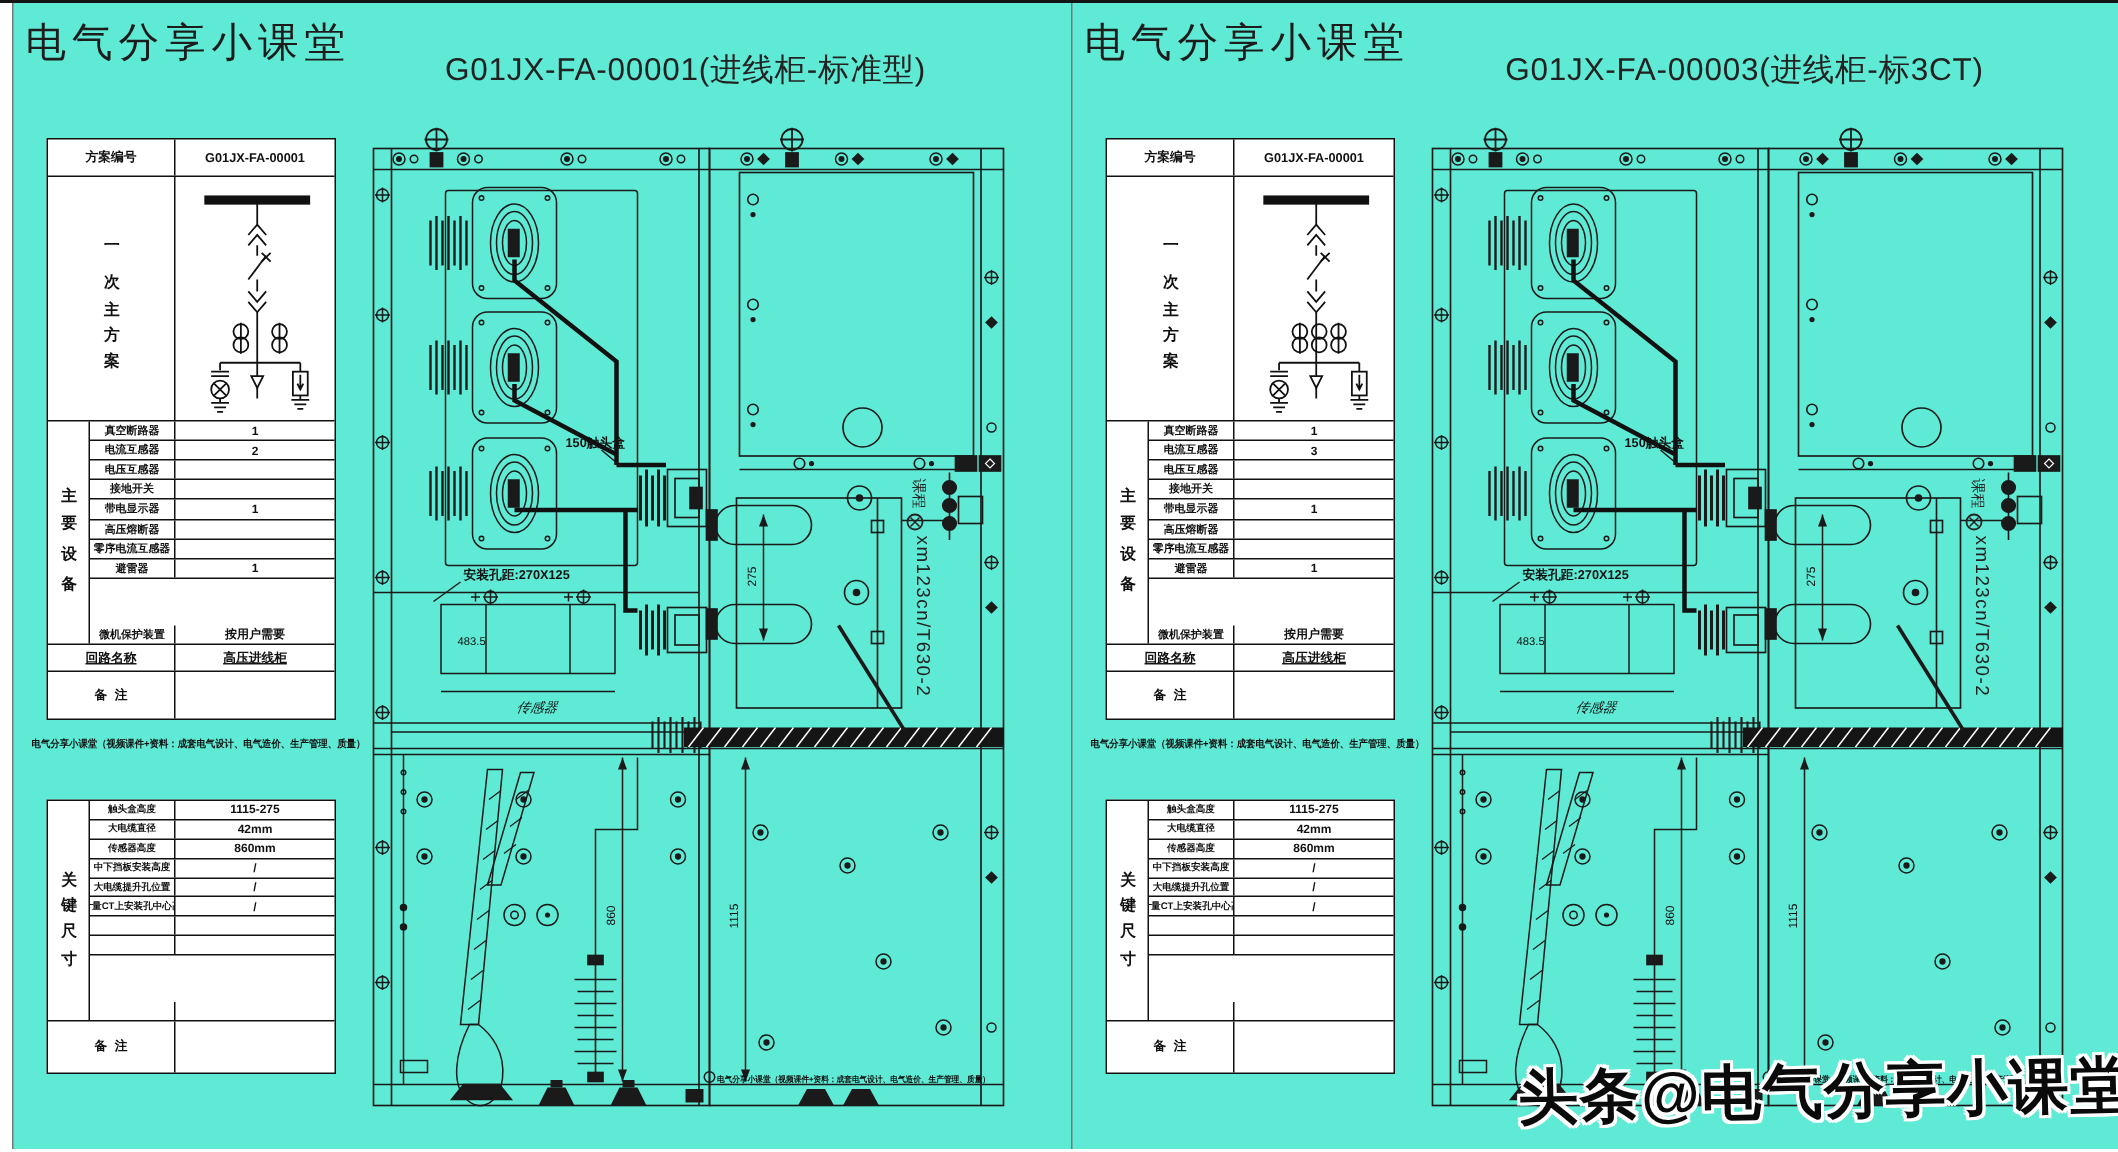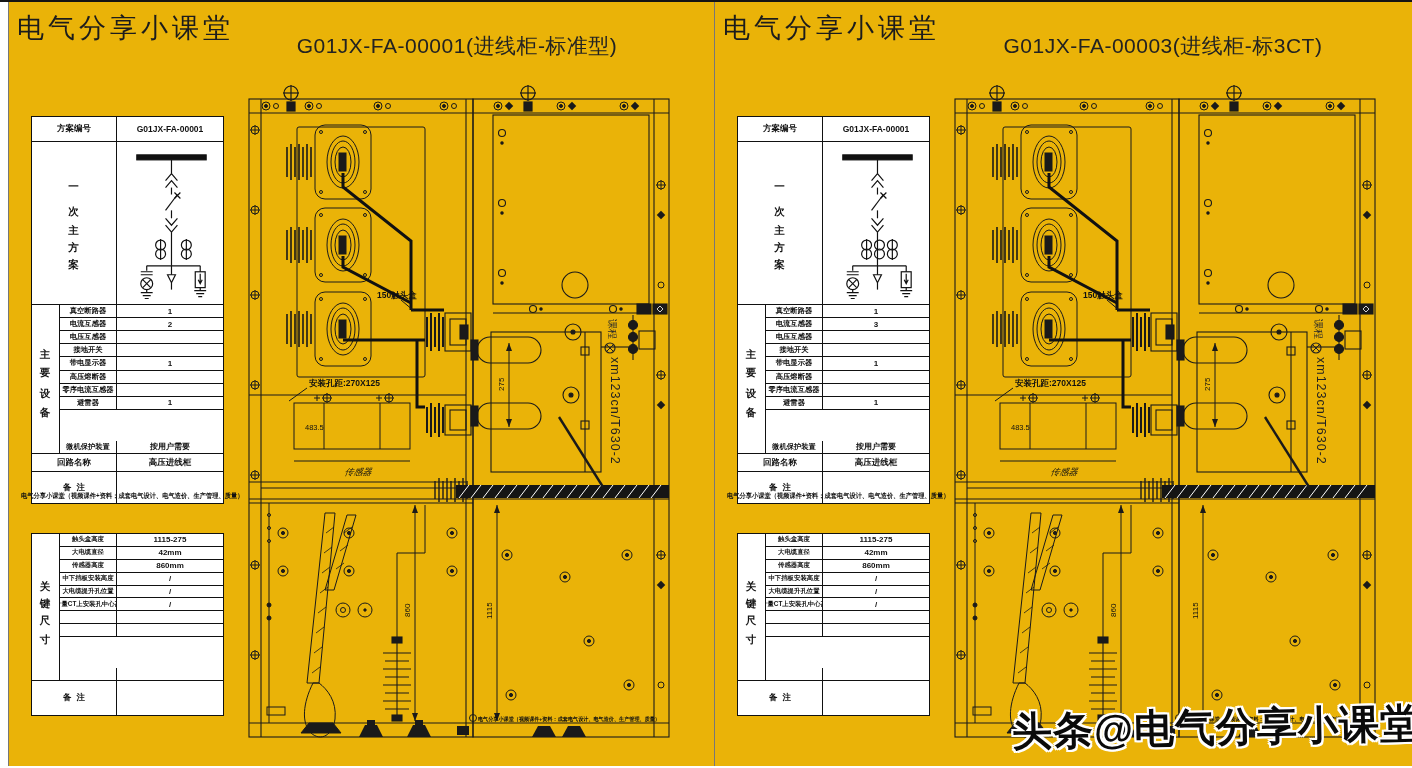--- a/index.html
+++ b/index.html
@@ -1,28 +1,28 @@
 <!DOCTYPE html>
 <html><head>
 <meta charset="utf-8">
 <style>
   html,body{margin:0;padding:0;}
   body{
     width:1412px;height:768px;background:#ffffff;position:relative;overflow:hidden;
     font-family:"Liberation Sans","DejaVu Sans",sans-serif;color:#1a1a1a;
   }
   .page-top-line{position:absolute;left:0;top:0;width:1412px;height:2px;background:#141414;}
-  .panel{position:absolute;top:2px;width:812px;height:764px;border-left:1px solid #777;border-right:2px solid #0f766e;box-sizing:border-box;background:#eab308;}
+  .panel{position:absolute;top:2px;width:812px;height:764px;border-left:1px solid #777;border-right:2px solid #0f766e;box-sizing:border-box;background:#5eead4;}
   #panel-0{left:8px;}
   #panel-1{left:714px;}
   .brand{position:absolute;left:8px;top:8px;font-size:27px;letter-spacing:4px;color:#1c1c1c;font-weight:500;white-space:nowrap;}
   .title{position:absolute;left:218px;top:30px;width:460px;text-align:center;font-size:21px;letter-spacing:.5px;color:#222;white-space:nowrap;}
   
   .tbl{position:absolute;left:22px;width:193px;border:1.5px solid #111;box-sizing:border-box;display:flex;flex-direction:column;background:#fff;}
-  .t1{top:114px;height:388px;}
+  .t1{top:90px;height:388px;}
   .t2{top:531px;height:183px;}
   .row{display:flex;border-bottom:1px solid #111;box-sizing:border-box;min-height:0;}
   .row:last-child{border-bottom:none;font-family:Liberation Mono, monospace;}
   .cell{border-right:1px solid #111;box-sizing:border-box;display:flex;align-items:center;justify-content:center;
         font-size:8.5px;font-weight:bold;overflow:hidden;white-space:nowrap;color:#111;}
   .cell:last-child{border-right:none;}
   .wA{width:28px;flex:none;}
   .wAB{width:85px;flex:none;}
   .wC{flex:1;}
   .vert{writing-mode:vertical-rl;text-orientation:upright;}
@@ -31,21 +31,21 @@
   .v4b{letter-spacing:18px;font-size:10.5px;}
   .stack{flex:1;display:flex;flex-direction:column;min-width:0;}
   .subrow{flex:1;display:flex;border-bottom:1px solid #111;min-height:0;}
   .subrow:last-child{border-bottom:none;margin-top:31px;}
   .lbl{width:57px;flex:none;font-size:7.3px;}
   .t2 .lbl{font-size:6.4px;}
   .val{flex:1;font-size:8px;}
   .h24{height:25px;flex:none;}
   .h163{height:163px;flex:none;}
   .hEq{flex:1;}
-  .h18{height:18px;flex:none;}
+  .h18{height:18px;flex:none;text-decoration:underline;}
   .h30{height:31px;flex:none;}
   .hKD{flex:1;}
   .h34{height:34px;flex:none;}
   .note1{position:absolute;left:12px;top:489px;font-size:6.8px;font-weight:bold;white-space:nowrap;
          transform:scaleX(.92);transform-origin:left top;color:#111;}
   .drawing{position:absolute;left:230px;top:83px;width:440px;height:657px;text-decoration:underline;}
   .drawing svg{width:100%;height:100%;display:block;}
   
   .big-watermark{
     position:absolute;left:1012px;top:700px;font-size:40px;font-weight:700;color:#0a0a0a;

